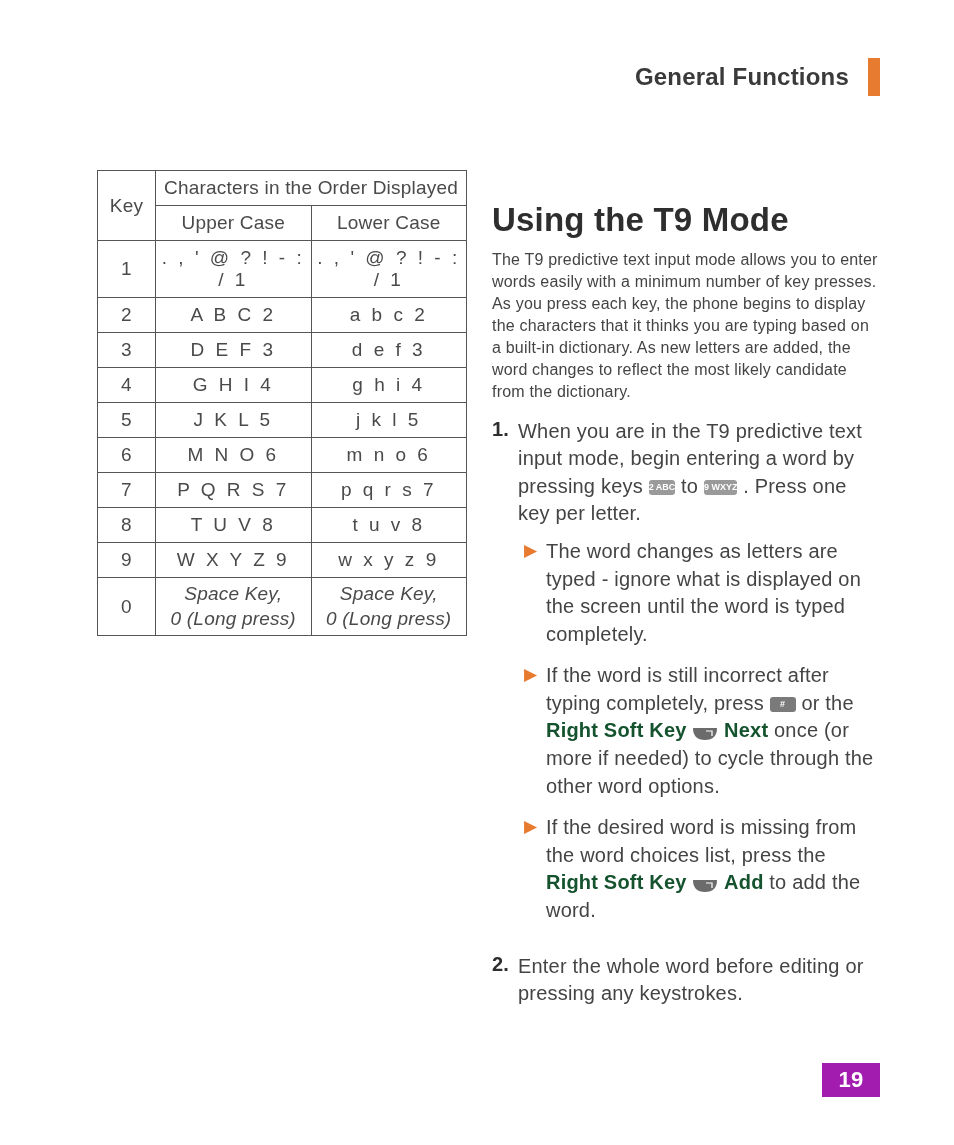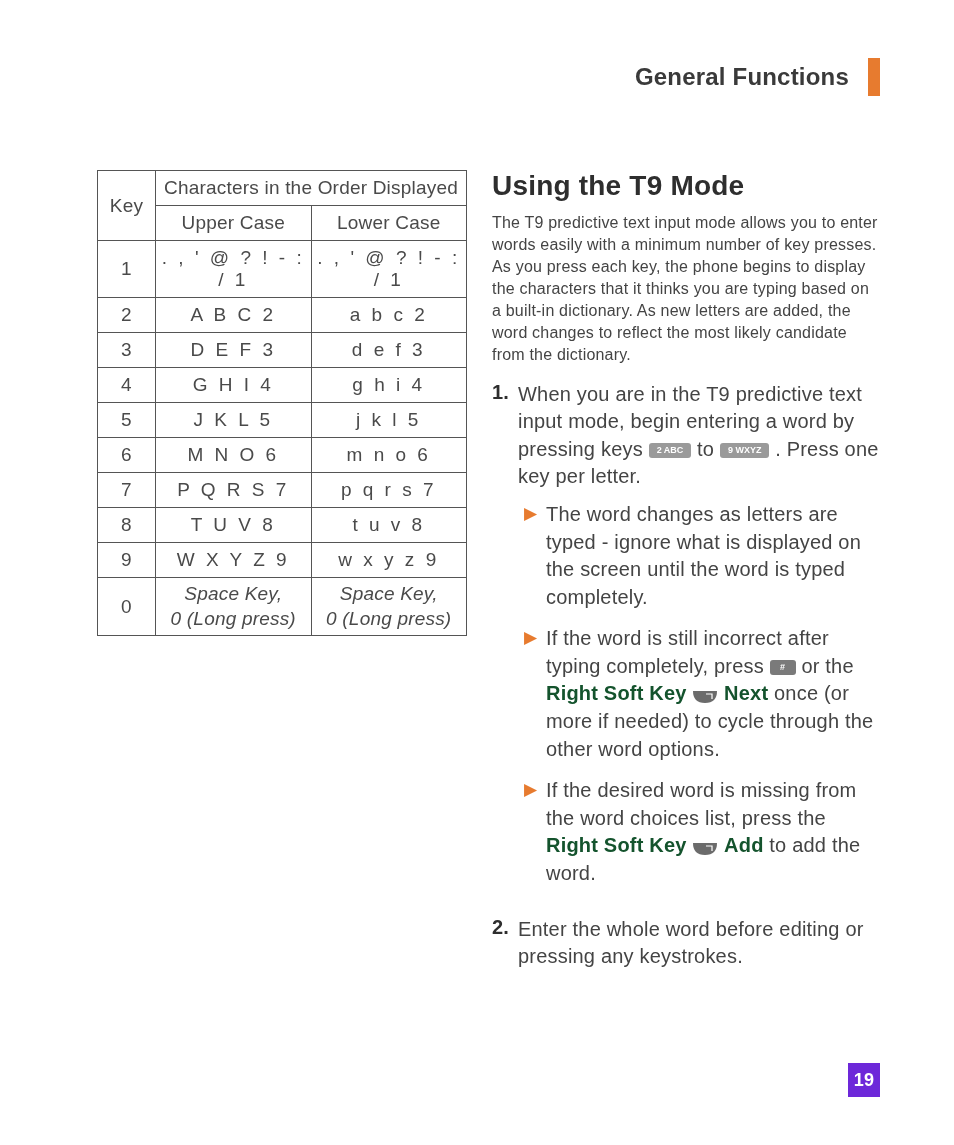--- a/index.html
+++ b/index.html
@@ -54,25 +54,26 @@
     color: #4a4a4a;
     padding: 6px 4px;
     font-size: 19px;
     font-stretch: condensed;
   }
   th { font-weight: 300; }
   .key-col { width: 58px; }
   .cell-letters { letter-spacing: 3px; }
   .cell-space { line-height: 1.3; padding: 4px 2px; font-style: italic; }
   .h2 {
-    font-size: 28px;
+    font-size: 33px;
     font-weight: 700;
     font-stretch: condensed;
     color: #2e2e2e;
     margin-bottom: 10px;
+    margin-top: 31px;
   }
   .para {
     font-size: 16px;
     font-weight: 300;
     line-height: 1.38;
     color: #444;
     font-stretch: condensed;
     margin-bottom: 14px;
   }
   ol.steps {
@@ -116,41 +117,41 @@
   .key-icon {
     display: inline-flex;
     align-items: center;
     justify-content: center;
     background: #9a9a9a;
     color: #fff;
     border-radius: 3px;
     font-size: 9px;
     font-weight: 600;
     height: 15px;
-    padding: 0 8px;
+    padding: 0 0;
     vertical-align: middle;
     min-width: 26px;
     letter-spacing: 0;
   }
   .key-icon.hash { background: #7a7a7a; }
   .softkey-icon {
     display: inline-block;
     vertical-align: middle;
     position: relative;
     top: 2px;
   }
   .page-num {
     position: absolute;
     bottom: 48px;
     right: 74px;
-    background: #6d28d9;
+    background: #a21caf;
     color: #fff;
     font-weight: 700;
-    font-size: 18px;
-    width: 32px;
+    font-size: 22px;
+    width: 58px;
     height: 34px;
     display: flex;
     align-items: center;
     justify-content: center;
     font-stretch: condensed;
   }
 </style>
 </head>
 <body>
 

